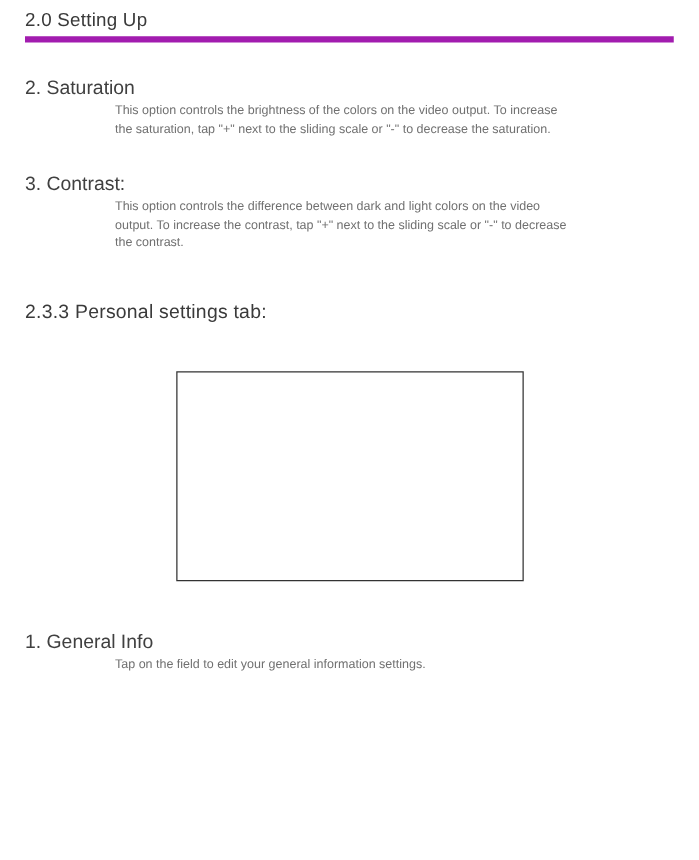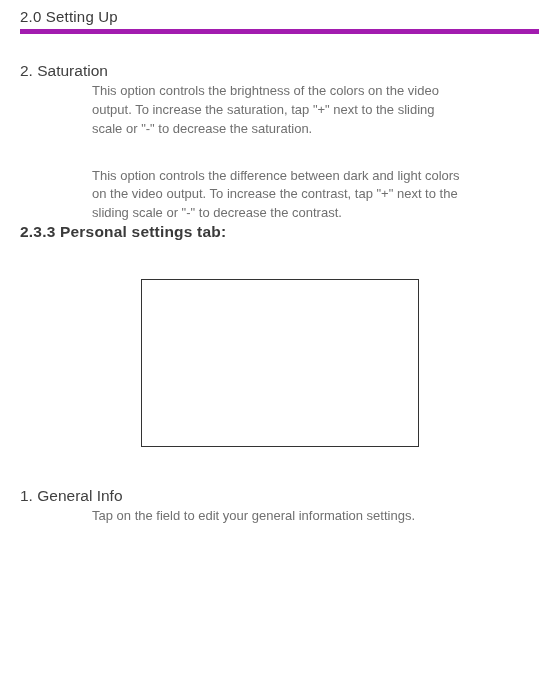--- a/index.html
+++ b/index.html
@@ -23,31 +23,32 @@
   .section {
     margin-top: 28px;
   }
   .item-title {
     font-size: 15.5px;
     color: #404040;
     font-weight: 300;
     margin-bottom: 2px;
   }
   .item-body {
-    font-size: 13px;
+    font-size: 10px;
     color: #707070;
     font-weight: 300;
     margin-left: 72px;
     max-width: 370px;
     line-height: 1.45;
   }
   .subsection-title {
     font-size: 15.5px;
     color: #3a3a3a;
-    font-weight: 700;
+    font-weight: 400;
+    margin-top: 38px;
     letter-spacing: 0.2px;
   }
   .image-box {
     width: 278px;
     height: 168px;
     border: 1px solid #333;
     margin: 38px auto 0 auto;
   }
   .sec-general {
     margin-top: 40px;
@@ -57,20 +58,21 @@
 <body>
 
 <div class="header">2.0 Setting Up</div>
 
 <div class="section">
   <div class="item-title">2. Saturation</div>
   <div class="item-body">This option controls the brightness of the colors on the video output.  To increase the saturation, tap "+" next to the sliding scale or "-" to decrease the saturation.</div>
 </div>
 
 <div class="section">
+  <div class="item-title">3. Contrast:</div>
   <div class="item-body">This option controls the difference between dark and light colors on the video output.  To increase the contrast, tap "+" next to the sliding scale or "-" to decrease the contrast.</div>
 </div>
 
 <div class="subsection-title">2.3.3 Personal settings tab:</div>
 
 <div class="image-box"></div>
 
 <div class="section sec-general">
   <div class="item-title">1. General Info</div>
   <div class="item-body">Tap on the field to edit your general information settings.</div>

